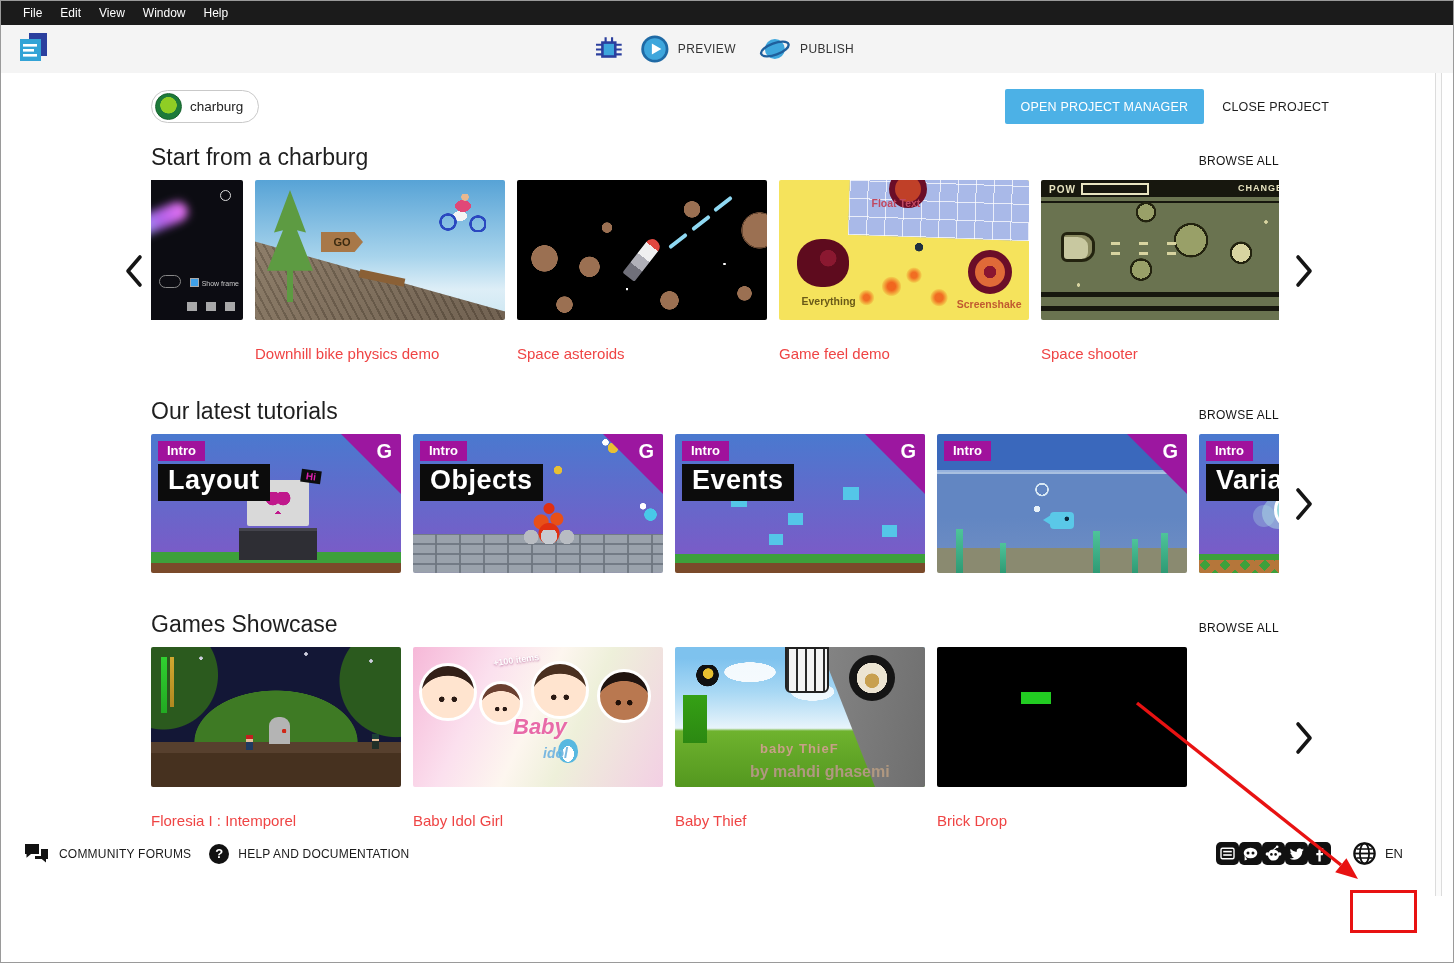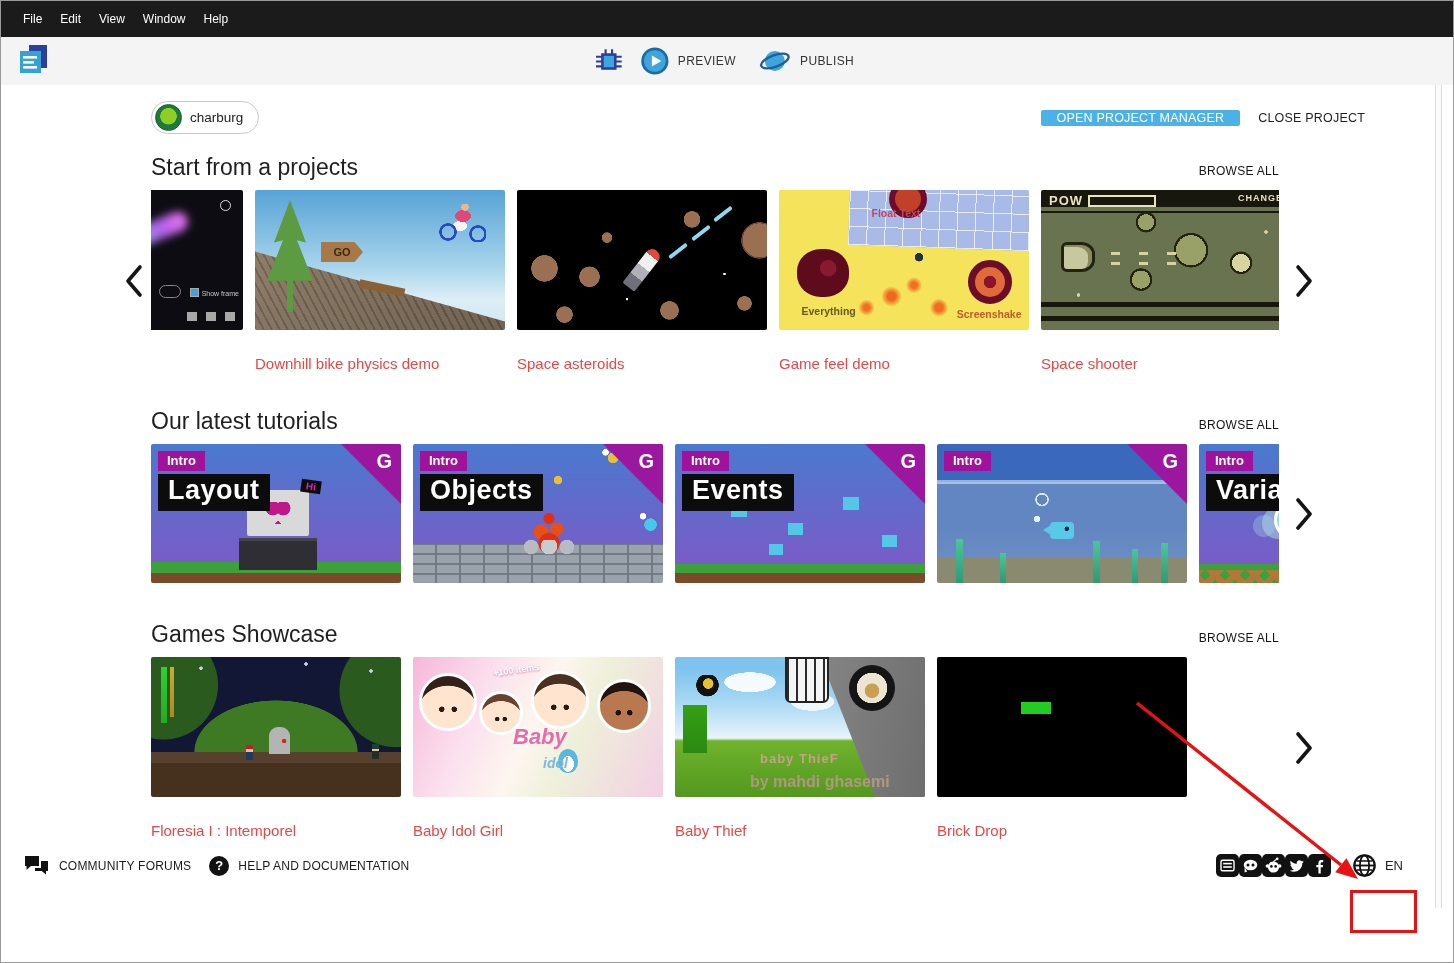--- a/index.html
+++ b/index.html
@@ -7,42 +7,42 @@
   body { font-family:"Liberation Sans", sans-serif; }
   .window { position:relative; width:1454px; height:963px; background:#fff; border:1px solid #9a9a9a; overflow:hidden; }
 
   
   .titlebar { height:43px; display:flex; align-items:center; padding-left:26px; background:#fff; }
   .titlebar-title { font-size:12.5px; color:#111; margin-left:9px; }
   .win-controls { margin-left:auto; display:flex; height:100%; }
   .win-btn { width:46px; display:flex; align-items:center; justify-content:center; font-size:13px; color:#333; cursor:default; }
 
   
-  .menubar { height:36px; background:#1b1b1b; display:flex; align-items:center; padding-left:13px; }
+  .menubar { height:24px; background:#1b1b1b; display:flex; align-items:center; padding-left:13px; }
   .menu-item { color:#fff; font-size:12px; padding:0 9px; }
 
   
   .toolbar { height:48px; background:#f4f4f4; position:relative; }
   .pm-icon { position:absolute; left:16px; top:7px; }
   .toolbar-center { position:absolute; left:50%; top:0; height:100%; transform:translateX(-50%); display:flex; align-items:center; gap:10px; }
   .tool-btn { display:flex; align-items:center; gap:8px; padding:0 6px; }
   .tool-label { font-size:12px; color:#343434; letter-spacing:.4px; }
 
   
   .tabbar { height:29px; background:#242424; display:flex; }
   .tab-home { margin-left:17px; width:61px; background:#4cb1e6; color:#fff; font-size:13px; display:flex; align-items:center; justify-content:center; }
 
   
   .content { position:relative; height:823px; background:#fff; overflow:hidden; }
-  .chip-row { display:flex; align-items:center; margin:16px 80px 0 150px; }
+  .chip-row { display:flex; align-items:center; margin:16px 116px 0 150px; }
   .user-chip { display:flex; align-items:center; height:33px; border:1px solid #c9c9c9; border-radius:17px; padding:0 15px 0 3px; background:#fff; }
   .avatar { width:27px; height:27px; border-radius:50%; background:radial-gradient(circle at 50% 45%, #8fce24 8px, #1d7a3a 8.5px); border:1px solid #14622c; }
   .chip-name { font-size:13.5px; color:#222; margin-left:8px; }
   .chip-spacer { flex:1; }
-  .btn-opm { background:#4cb1e6; color:#fff; border:none; font-size:12.5px; font-family:inherit; height:16px; padding:0 16px; border-radius:2px; letter-spacing:.2px; }
+  .btn-opm { background:#4cb1e6; color:#fff; border:none; font-size:12.5px; font-family:inherit; height:35px; padding:0 16px; border-radius:2px; letter-spacing:.2px; }
   .btn-close-proj { background:none; border:none; font-family:inherit; font-size:12.5px; color:#1e1e1e; margin-left:10px; padding:0 8px; letter-spacing:.2px; }
 
   .section { margin-left:150px; width:1128px; position:relative; }
   .sec-head { display:flex; align-items:baseline; justify-content:space-between; }
   .sec-title { font-size:23px; font-weight:400; color:#1f1f1f; }
   .browse-all { font-size:12px; color:#141414; letter-spacing:.3px; }
   .sec-templates { margin-top:20px; }
   .sec-tutorials { margin-top:36px; }
   .sec-showcase { margin-top:38px; }
 
@@ -133,21 +133,21 @@
 
   
   .t5 { background:
       radial-gradient(circle at 42% 23%, #99a068 8px, #23230f 8px 10px, transparent 10.5px),
       radial-gradient(circle at 40% 64%, #99a068 9px, #23230f 9px 11px, transparent 11.5px),
       radial-gradient(circle at 60% 43%, #99a068 15px, #23230f 15px 17px, transparent 17.5px),
       radial-gradient(circle at 80% 52%, #d8d4a0 9px, #23230f 9px 11px, transparent 11.5px),
       radial-gradient(circle at 90% 30%, #d8d4a0 1.5px, transparent 2px),
       radial-gradient(circle at 15% 75%, #d8d4a0 1.5px, transparent 2px),
       linear-gradient(180deg,#17170e 0 12%, #6a7350 12% 15%, #17170e 15% 16.5%, #6a7350 16.5% 80%, #17170e 80% 83.5%, #6a7350 83.5% 90%, #17170e 90% 93.5%, #6a7350 93.5%); }
-  .t5 .pow { left:8px; top:3px; font-size:13px; font-weight:700; color:#e8e4c0; letter-spacing:1px; display:flex; align-items:center; }
+  .t5 .pow { left:8px; top:3px; font-size:10px; font-weight:700; color:#e8e4c0; letter-spacing:1px; display:flex; align-items:center; }
   .t5 .pow::after { content:""; display:inline-block; width:64px; height:8px; border:2px solid #e8e4c0; margin-left:5px; }
   .t5 .change { right:8px; top:3px; font-size:9px; font-weight:700; color:#e8e4c0; letter-spacing:1px; }
   .t5 .ship { left:20px; top:52px; width:34px; height:30px; background:#c8c8a0; border:3px solid #23230f; border-radius:6px 40% 40% 6px;
     box-shadow:inset -4px 2px 0 #8a8a60; }
   .t5 .bullets { left:70px; top:62px; width:70px; height:14px;
     background:linear-gradient(#d8d4a0,#d8d4a0),linear-gradient(#d8d4a0,#d8d4a0),linear-gradient(#d8d4a0,#d8d4a0),linear-gradient(#d8d4a0,#d8d4a0),linear-gradient(#d8d4a0,#d8d4a0),linear-gradient(#d8d4a0,#d8d4a0);
     background-size:9px 3px; background-repeat:no-repeat;
     background-position:0 0,0 10px,28px 0,28px 10px,56px 0,56px 10px; }
 
   
@@ -376,21 +376,21 @@
         <span class="avatar"></span>
         <span class="chip-name">charburg</span>
       </div>
       <span class="chip-spacer"></span>
       <button class="btn-opm">OPEN PROJECT MANAGER</button>
       <button class="btn-close-proj">CLOSE PROJECT</button>
     </div>
 
     <div class="section sec-templates">
       <div class="sec-head">
-        <span class="sec-title">Start from a projects</span>
+        <span class="sec-title">Start from a charburg</span>
         <span class="browse-all">BROWSE ALL</span>
       </div>
       <div class="rowwrap">
         <span class="chev chev-left">
             <svg width="20" height="34" viewBox="0 0 20 34">
               <path d="M16 3 L4 17 L16 31" fill="none" stroke="#151515" stroke-width="3.6" stroke-linecap="round" stroke-linejoin="round"></path>
             </svg>
           </span>
         <div class="cardrow">
           <div class="card card-clip-left">

